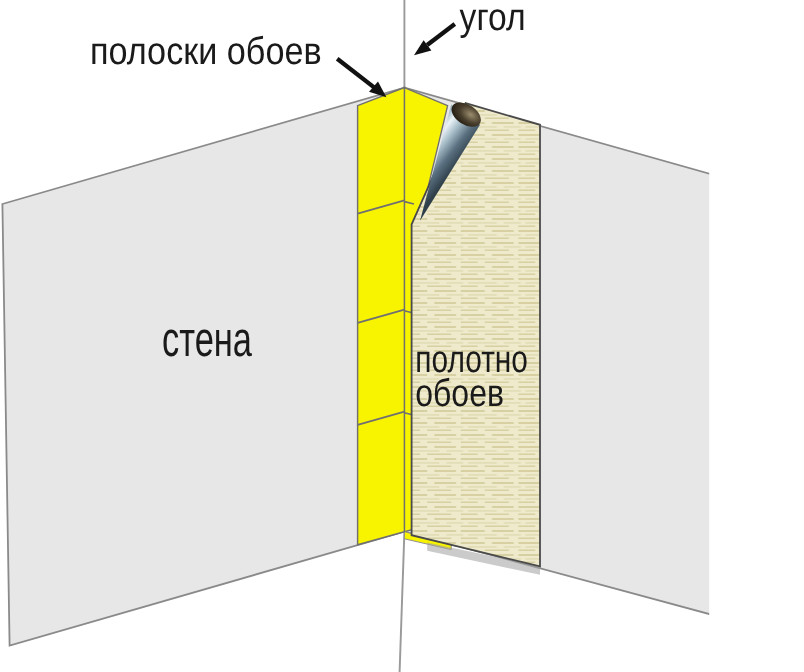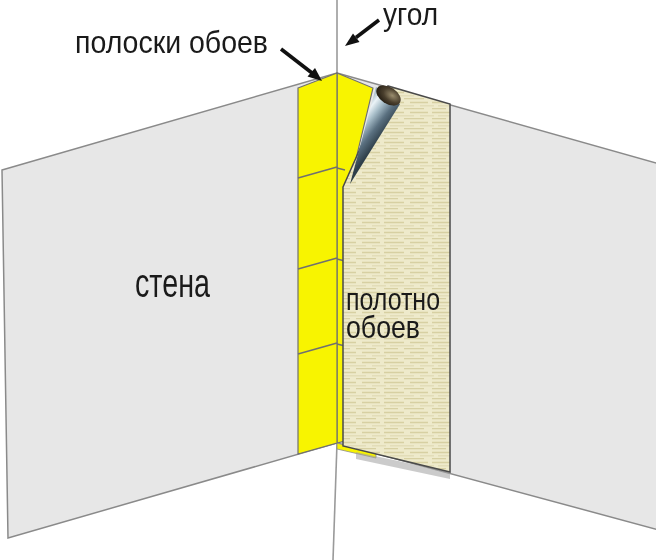--- a/index.html
+++ b/index.html
@@ -2,21 +2,21 @@
 <html><head>
 <meta charset="utf-8">
 <style>
   html, body {
     margin: 0;
     padding: 0;
     background: #ffffff;
   }
   .stage {
     position: relative;
-    width: 656px;
+    width: 591px;
     height: 560px;
     overflow: hidden;
     background: #ffffff;
   }
   svg {
     display: block;
   }
   text {
     font-family: "Liberation Sans", sans-serif;
     fill: #1a1a1a;

